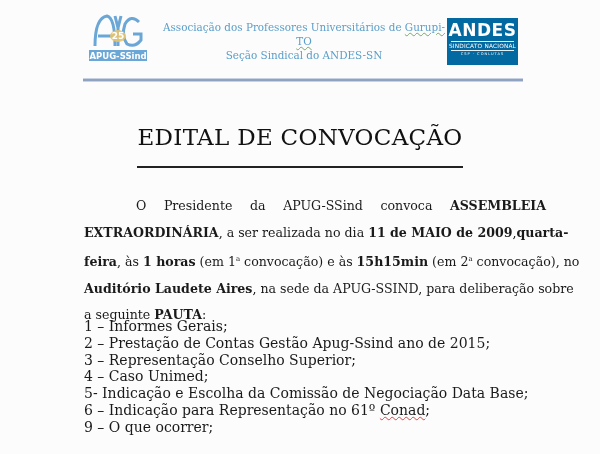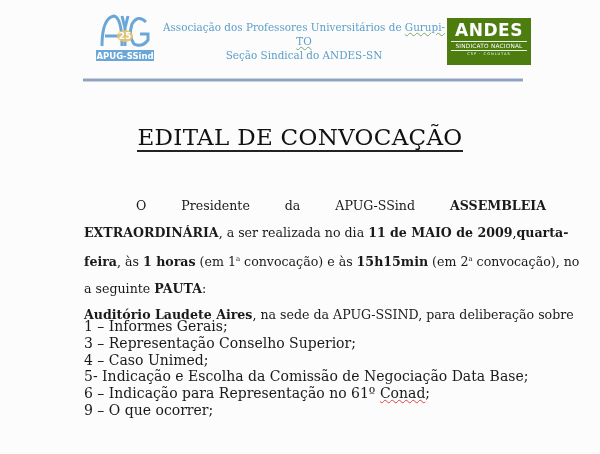--- a/index.html
+++ b/index.html
@@ -7,57 +7,57 @@
     width: 600px; height: 454px; overflow: hidden;
     background: #fcfcfc;
     font-family: "DejaVu Serif", "Liberation Serif", serif;
     color: #1a1a1a;
     position: relative;
   }
   .page { position: absolute; left: 0; top: 0; width: 600px; height: 454px; }
 
   
   .logo-apug {
-    position: absolute; left: 94px; top: 10px; width: 62px; height: 54px;
+    position: absolute; left: 87px; top: 10px; width: 62px; height: 54px;
   }
   .logo-apug svg { width: 62px; height: 54px; display: block; }
 
   .header-text {
     position: absolute; left: 160px; top: 20px; width: 288px;
     text-align: center; color: #5a9ec9;
     font-size: 10.4px; line-height: 14px;
     font-family: "DejaVu Serif", serif;
   }
   .header-text .underlined {
     text-decoration: underline wavy #79a869; text-decoration-thickness: 1px;
   }
 
   .logo-andes {
-    position: absolute; left: 447px; top: 18px; width: 84px; height: 47px;
-    background: #4d7c0f; color: #fff; text-align: center;
+    position: absolute; left: 447px; top: 18px; width: 71px; height: 47px;
+    background: #0369a1; color: #fff; text-align: center;
     font-family: "DejaVu Sans", sans-serif;
   }
   .logo-andes .big { font-size: 17px; font-weight: bold; letter-spacing: 0.5px; margin-top: 3px; line-height: 18px; }
   .logo-andes .line { height: 1px; background: #fff; margin: 2px 4px 0 4px; opacity: 0.9; }
   .logo-andes .mid { font-size: 5.8px; line-height: 8px; letter-spacing: 0.2px; }
   .logo-andes .small { font-size: 3.6px; line-height: 7px; letter-spacing: 1px; }
 
   .divider {
     position: absolute; left: 83px; top: 78px; width: 440px; height: 4px;
     background: #8fa2c0; border-top: 1px solid #c8d2e2; border-bottom: 1px solid #c8d2e2;
     box-sizing: content-box; height: 2px;
   }
 
   
   .title {
     position: absolute; left: 0; top: 124px; width: 600px; text-align: center;
     font-size: 23px; letter-spacing: 0.3px; color: #111;
     font-family: "DejaVu Serif", serif;
   }
-  .title span { border-bottom: 2px solid #222; padding-bottom: 0; text-align: right; }
+  .title span { border-bottom: 2px solid #222; padding-bottom: 16px; text-align: right; }
 
   
   .para {
     position: absolute; left: 84px; top: 193px; width: 462px;
     font-size: 12.6px; line-height: 26.5px; color: #1a1a1a;
     text-align: justify;
   }
   .para b { font-weight: bold; }
   .line-full { display: flex; justify-content: space-between; white-space: nowrap; }
   .indent { padding-left: 52px; }
@@ -109,39 +109,41 @@
   <div class="divider"></div>
 
   <div class="title"><span>EDITAL DE CONVOCAÇÃO</span></div>
 
   <div class="para">
     <div class="line-full indent">
       <span>O</span>
       <span>Presidente</span>
       <span>da</span>
       <span>APUG-SSind</span>
+      <span>convoca</span>
       <b>ASSEMBLEIA</b>
     </div>
     <div class="line-full">
       <span><b>EXTRAORDINÁRIA</b><span>, a ser realizada no dia </span><b>11 de MAIO de 2009</b><span>,</span></span>
       <b>quarta-</b>
     </div>
     <div style="white-space:nowrap">
       <b>feira</b><span>, às </span><b>1 horas</b><span> (em 1</span><sup>a</sup><span> convocação) e às </span><b>15h15min</b><span> (em 2</span><sup>a</sup><span> convocação), no</span>
     </div>
     <div style="white-space:nowrap">
-      <span>a seguinte </span><b>PAUTA</b><span>:</span>
+      <b>Auditório Laudete Aires</b><span>, na sede da APUG-SSIND, para deliberação sobre</span>
     </div>
     <div style="white-space:nowrap">
-      <b>Auditório Laudete Aires</b><span>, na sede da APUG-SSIND, para deliberação sobre</span>
+      <span>a seguinte </span><b>PAUTA</b><span>:</span>
     </div>
   </div>
 
   <ul class="pauta">
     <li>1 – Informes Gerais;</li>
+    <li>2 – Prestação de Contas Gestão Apug-Ssind ano de 2015;</li>
     <li>3 – Representação Conselho Superior;</li>
     <li>4 – Caso Unimed;</li>
     <li>5- Indicação e Escolha da Comissão de Negociação Data Base;</li>
     <li><span>6 – Indicação para Representação no 61º </span><span class="spell">Conad</span><span>;</span></li>
     <li>9 – O que ocorrer;</li>
   </ul>
 
 </div>
 
 </body></html>

